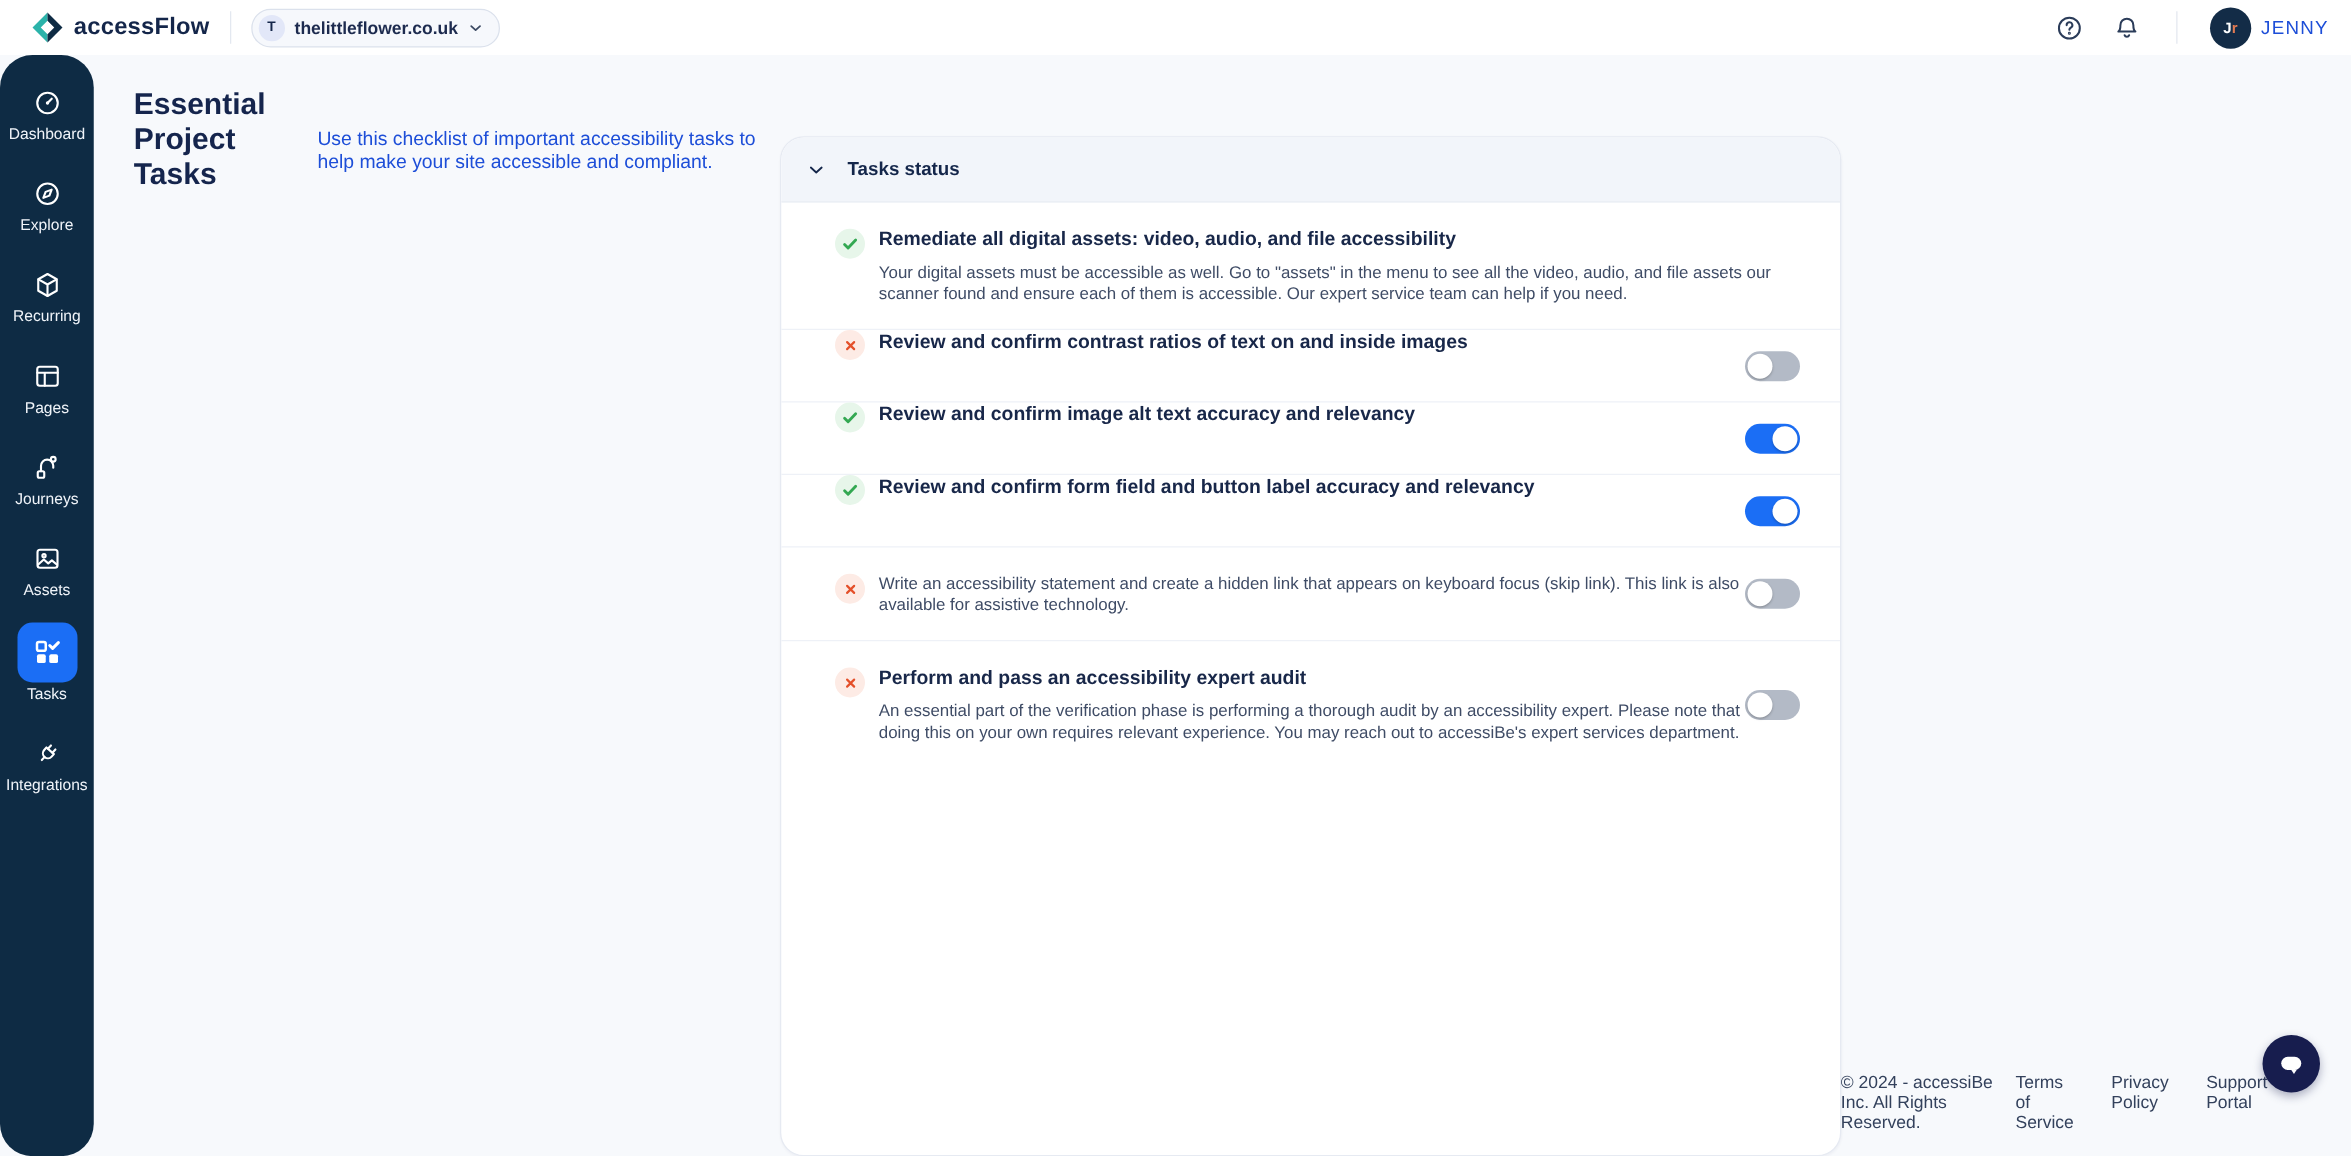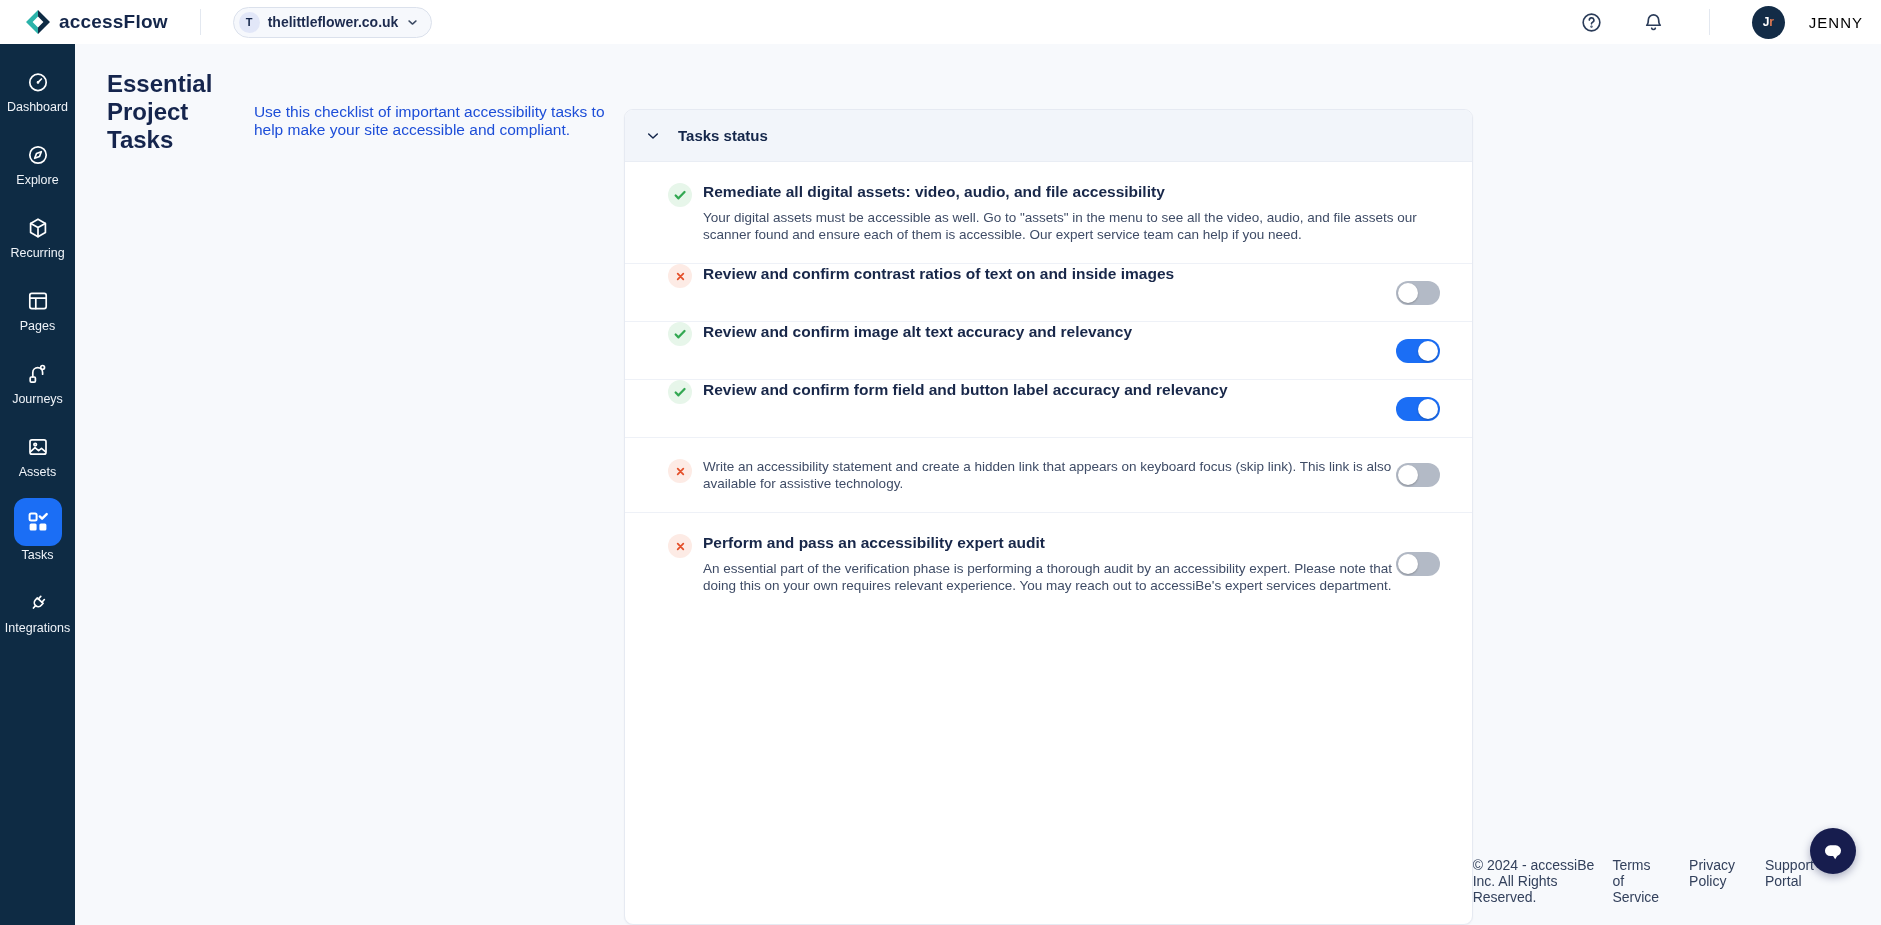--- a/index.html
+++ b/index.html
@@ -1,46 +1,46 @@
 <!DOCTYPE html>
 <html><head>
 <meta charset="utf-8">
 <style>
   * { margin:0; padding:0; box-sizing:border-box; }
   html,body { width:1881px; height:925px; overflow:hidden; }
   body { font-family:"Liberation Sans", sans-serif; background:#f7f9fc; color:#14264a; }
 
   
-  .topbar { height:44px; background:#ffffff; display:flex; align-items:center; padding:0 10px 0 25px; position:relative; z-index:5;gap:16px; }
+  .topbar { height:44px; background:#ffffff; display:flex; align-items:center; padding:0 10px 0 25px; position:relative; z-index:5; }
   .brand { display:flex; align-items:center; gap:8px; }
   .brand-text { font-size:19px; font-weight:700; color:#14264a; letter-spacing:.2px; }
   .v-divider { width:1px; height:26px; background:#e3e8f0; margin:0 16px; }
   .domain-pill { display:flex; align-items:center; gap:8px; background:#f6f8fc; border:1px solid #dbe1ec; border-radius:16px; height:31px; padding:0 12px 0 5px; cursor:pointer; }
   .domain-badge { width:21px; height:21px; border-radius:50%; background:#e2e7f8; color:#14264a; font-size:11px; font-weight:700; display:flex; align-items:center; justify-content:center; }
   .domain-name { font-size:14px; font-weight:700; color:#1d2b4f; }
   .spacer { flex:1; }
   .icon-btn { width:34px; height:34px; border:none; background:transparent; display:flex; align-items:center; justify-content:center; cursor:pointer; margin:0 6px; }
   .avatar { width:33px; height:33px; border-radius:50%; background:#132c47; color:#ffffff; font-size:12px; font-weight:700; display:flex; align-items:center; justify-content:center; margin:0 8px 0 10px; cursor:pointer; }
   .avatar .r { color:#e07a52; }
-  .user-name { font-size:15px; font-weight:500; color:#000000; letter-spacing:1px; margin-right:8px; cursor:pointer; }
+  .user-name { font-size:15px; font-weight:500; color:#1d4ed8; letter-spacing:1px; margin-right:8px; cursor:pointer; }
 
   
   .body-row { display:flex; height:881px; }
-  .sidebar { width:75px; background:#0e2b44; display:flex; flex-direction:column; align-items:center; padding-top:26px; gap:29px; flex-shrink:0; }
+  .sidebar { width:75px; background:#0e2b44; display:flex; flex-direction:column; align-items:center; padding-top:26px; gap:29px; flex-shrink:0;border-radius:26px; }
   .side-item { display:flex; flex-direction:column; align-items:center; gap:6px; cursor:pointer; width:75px; }
   .side-label { font-size:12.5px; color:#f0f4f9; }
   .side-icon { width:24px; height:24px; display:flex; align-items:center; justify-content:center; }
   .side-item.active .side-icon { width:48px; height:48px; background:#1b6ef5; border-radius:12px; margin:-10px 0 -4px; }
 
   main { flex:1; display:flex; flex-direction:row; padding:26px 67px 0 32px; }
   .page-title { font-size:24px; font-weight:700; color:#15254d; }
   .page-subtitle { font-size:15.5px; color:#1d4ed8; margin-top:33px; }
 
   
-  .panel { margin-top:39px; background:#ffffff; border:1px solid #e6eaf2; border-radius:9px; box-shadow:0 1px 2px rgba(20,38,74,.04); overflow:hidden; }
+  .panel { margin-top:39px; background:#ffffff; border:1px solid #e6eaf2; border-radius:19px; box-shadow:0 1px 2px rgba(20,38,74,.04); overflow:hidden; }
   .panel-header { height:52px; background:#f2f5fa; display:flex; align-items:center; gap:17px; padding:0 20px; cursor:pointer; border-bottom:1px solid #e9edf4; }
   .panel-header-label { font-size:15px; font-weight:700; color:#14264a; }
   .task-row { display:flex; align-items:flex-start; min-height:58px; padding:0 32px 0 43px; }
   .task-row + .task-row { border-top:1px solid #eef1f7; }
   .task-row.has-desc { align-items:flex-start; padding-top:20px; padding-bottom:20px; }
   .task-row.has-desc:last-child { padding-bottom:33px; }
   .status { width:24px; height:24px; border-radius:50%; flex-shrink:0; margin-right:11px; display:flex; align-items:center; justify-content:center; }
   .status.complete { background:#e7f6ea; }
   .status.incomplete { background:#fdebe5; }
   .task-row.has-desc .status { margin-top:1px; }

